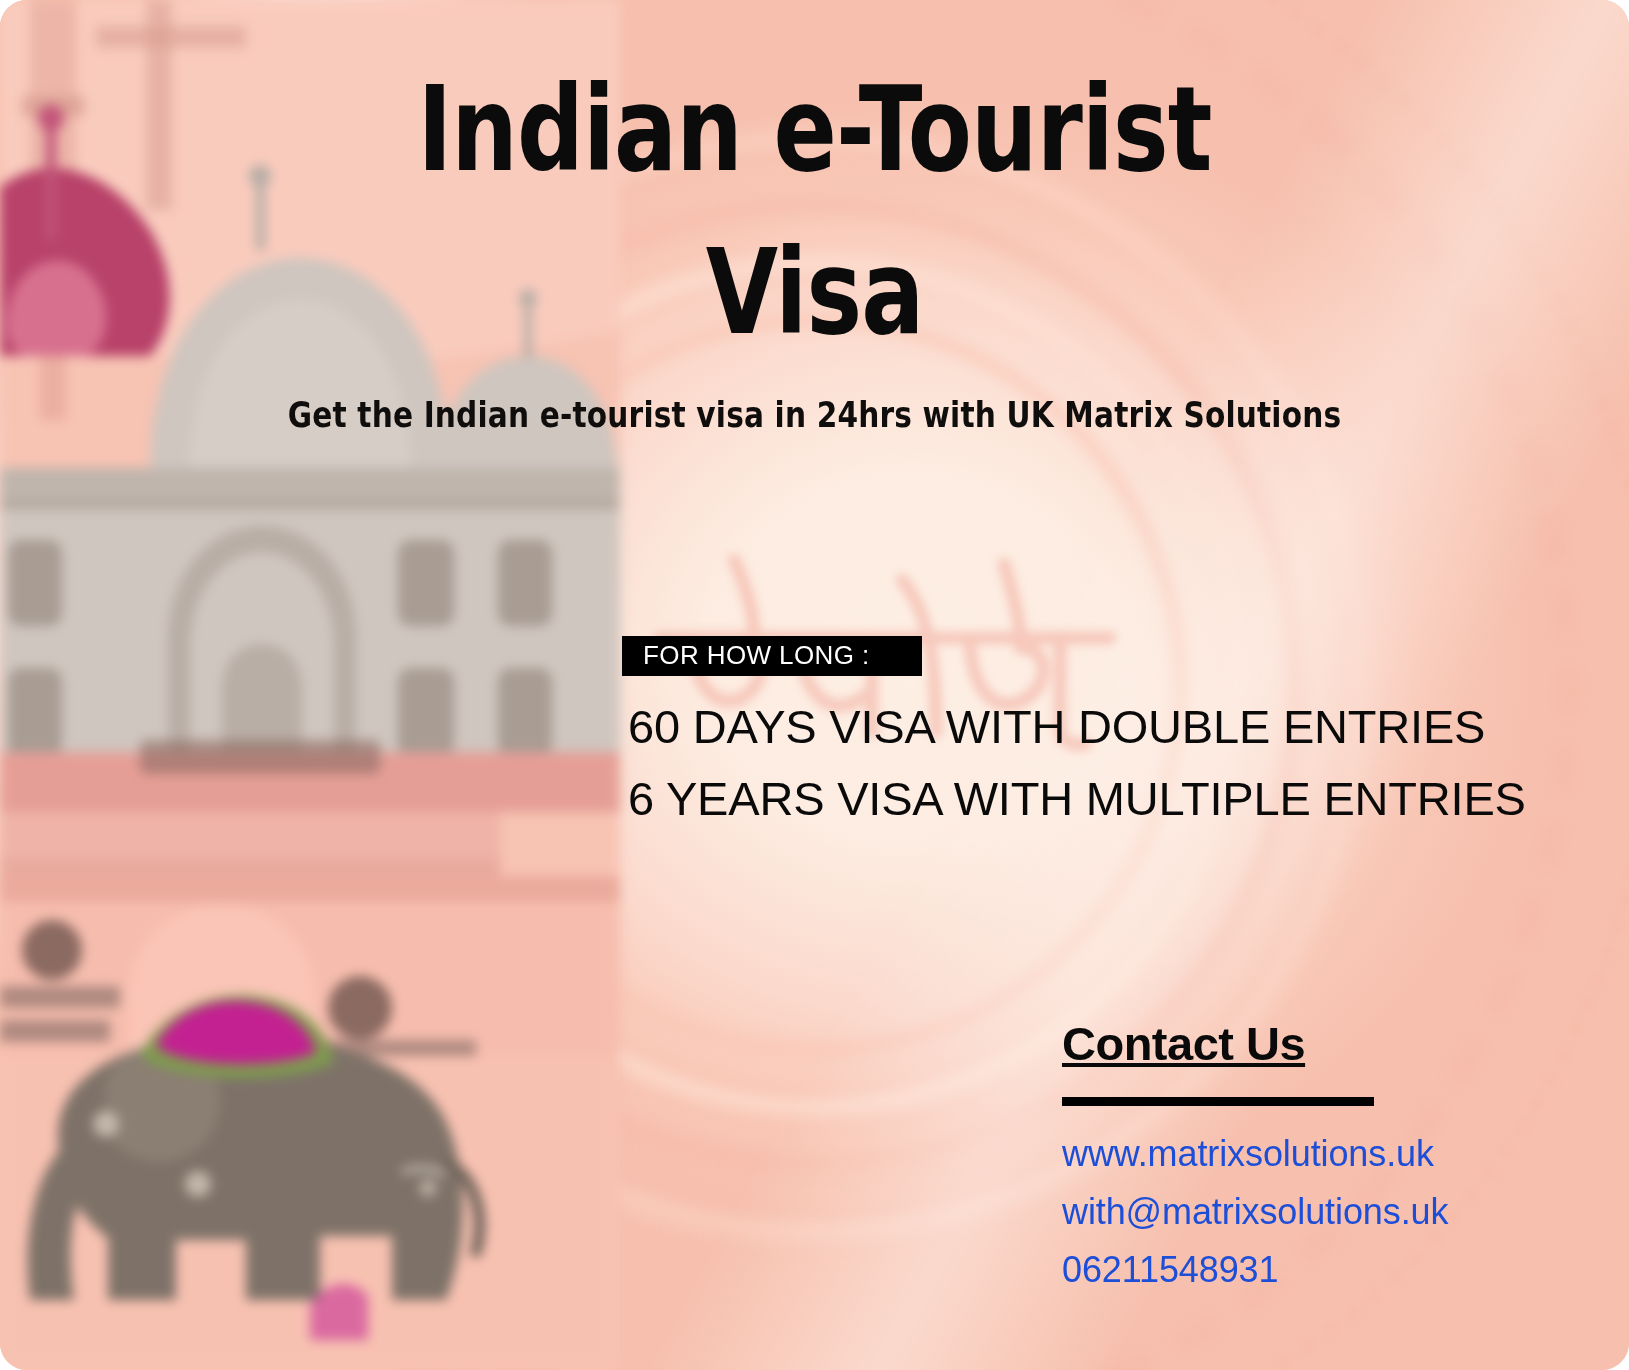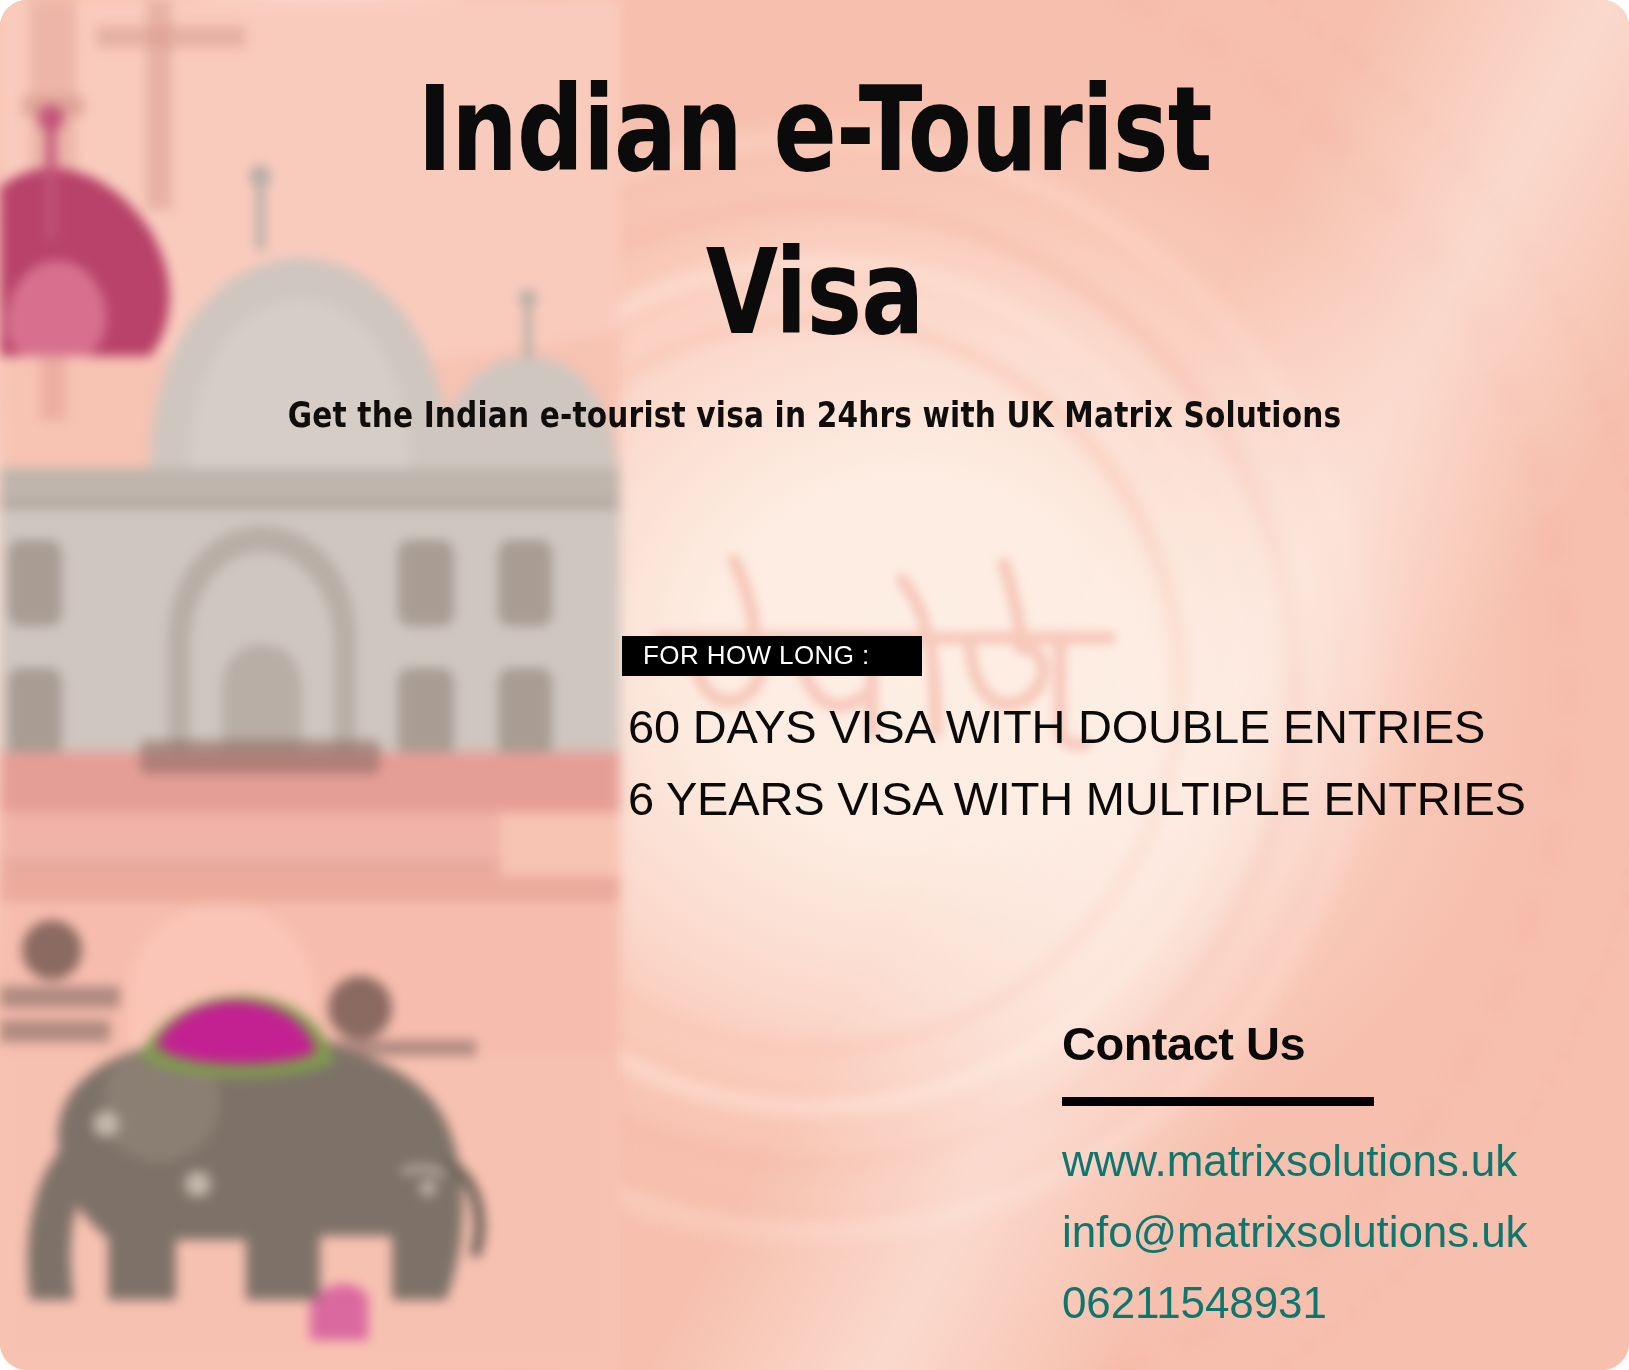--- a/index.html
+++ b/index.html
@@ -186,33 +186,34 @@
     top: 1018px;
     width: 540px;
   }
 
   .contact-title {
     color: #0a0a0a;
     font-size: 47px;
     font-weight: 700;
     letter-spacing: -0.5px;
     line-height: 1.1;
+    text-decoration: underline;
   }
 
   .contact-rule {
     width: 312px;
     height: 9px;
     background: #000000;
     margin-top: 27px;
     margin-bottom: 19px;
   }
 
   .contact-line {
-    color: #0f766e;
-    font-size: 44px;
+    color: #1d4ed8;
+    font-size: 36px;
     font-weight: 400;
     letter-spacing: -0.1px;
     line-height: 1.62;
     white-space: nowrap;
   }
 </style>
 </head>
 <body>
 
 <div id="poster">
@@ -357,17 +358,17 @@
       <div class="option">6 YEARS VISA WITH MULTIPLE ENTRIES</div>
     </div>
   </div>
 
   <div class="contact">
     <div class="contact-title">Contact Us</div>
 
     <div class="contact-rule"></div>
 
     <div class="contact-line">www.matrixsolutions.uk</div>
-    <div class="contact-line">info@matrixsolutions.uk</div>
+    <div class="contact-line">with@matrixsolutions.uk</div>
     <div class="contact-line">06211548931</div>
   </div>
 
 </div>
 
 </body></html>

